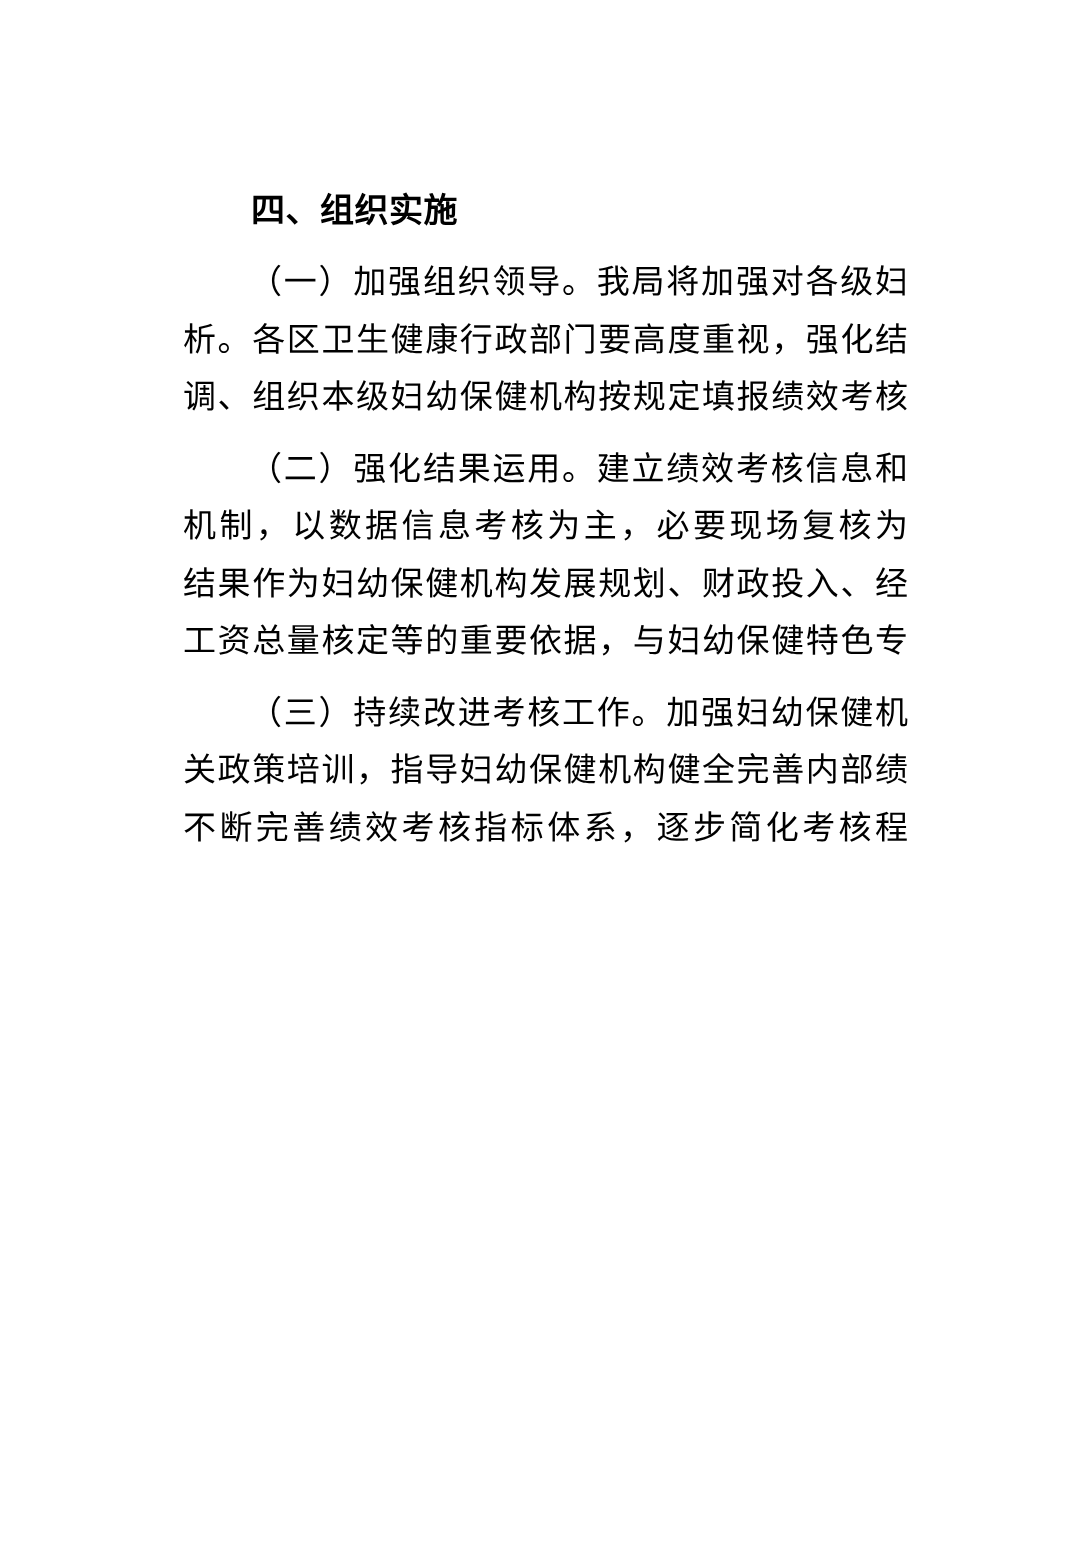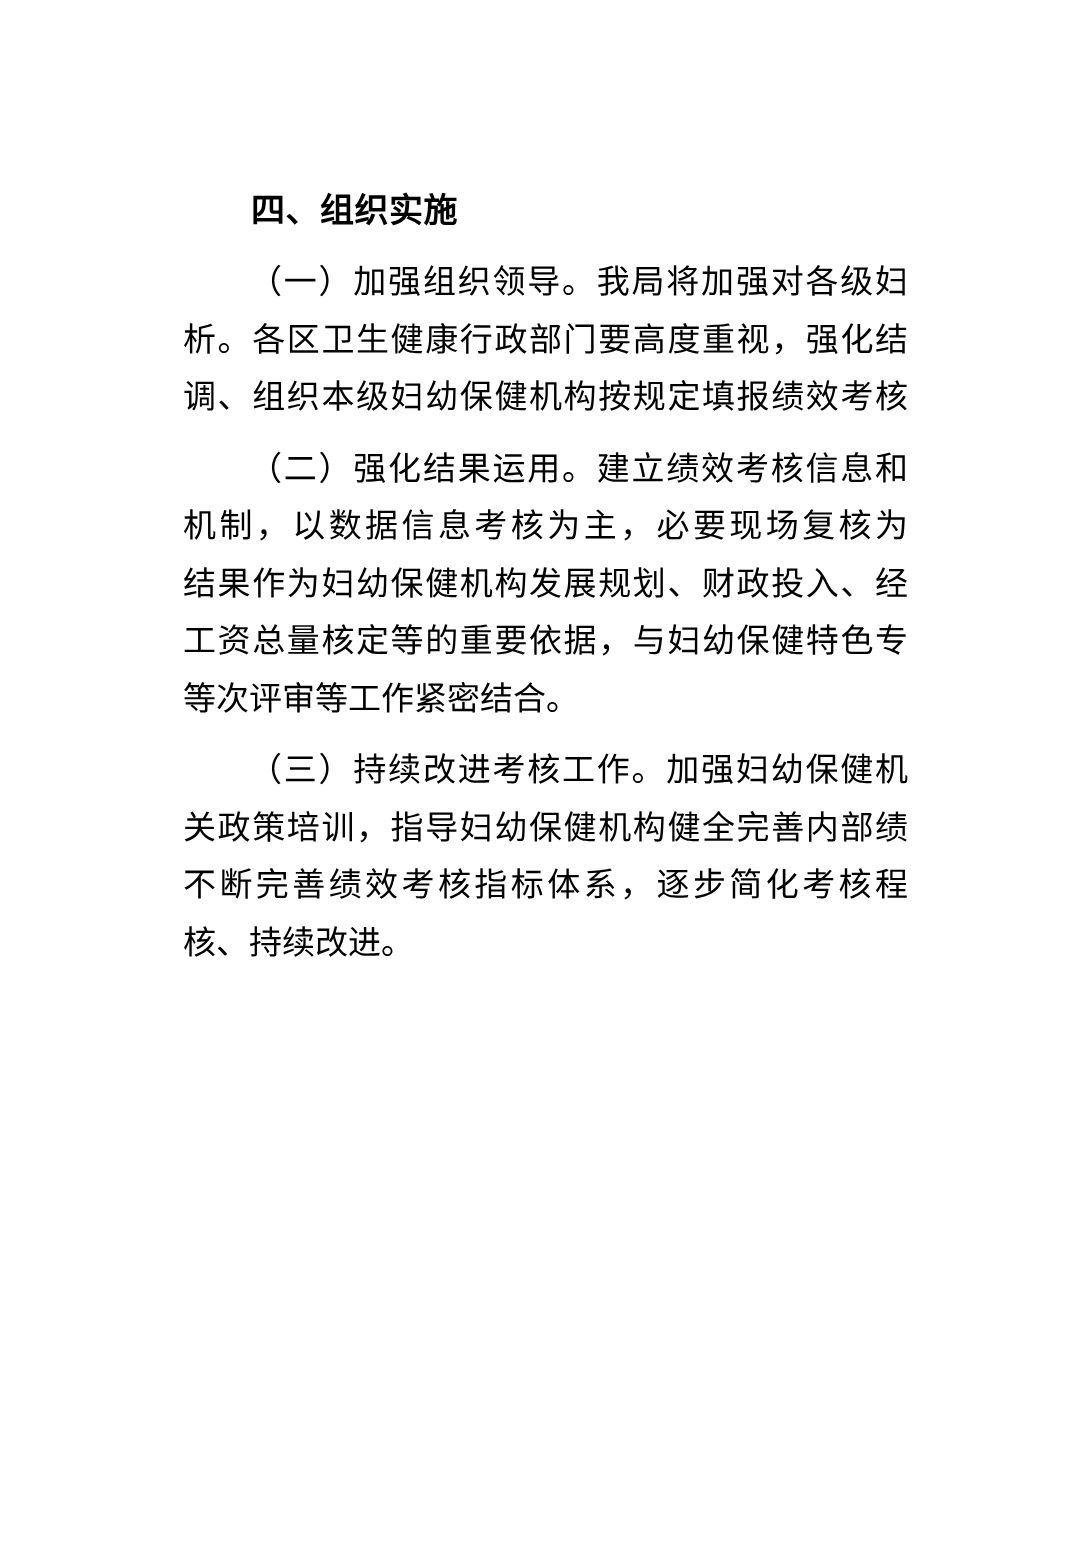--- a/index.html
+++ b/index.html
@@ -55,22 +55,20 @@
       <div class="paragraph">
         <div class="text-line first">（一）加强组织领导。我局将加强对各级妇幼保健机构绩</div>
         <div class="text-line">析。各区卫生健康行政部门要高度重视，强化结果运用，协</div>
         <div class="text-line">调、组织本级妇幼保健机构按规定填报绩效考核相关数据信</div>
       </div>
       <div class="paragraph">
         <div class="text-line first">（二）强化结果运用。建立绩效考核信息和结果部门共享</div>
         <div class="text-line">机制，以数据信息考核为主，必要现场复核为辅，将绩效考核</div>
         <div class="text-line">结果作为妇幼保健机构发展规划、财政投入、经费核拨、绩效</div>
         <div class="text-line">工资总量核定等的重要依据，与妇幼保健特色专科建设、机构</div>
-        <div class="text-line last">等次评审等工作紧密结合。</div>
       </div>
       <div class="paragraph">
         <div class="text-line first">（三）持续改进考核工作。加强妇幼保健机构绩效考核相</div>
         <div class="text-line">关政策培训，指导妇幼保健机构健全完善内部绩效考核机制，</div>
         <div class="text-line">不断完善绩效考核指标体系，逐步简化考核程序，坚持科学考</div>
-        <div class="text-line last">核、持续改进。</div>
       </div>
     </div>
 </div>
 
 </body></html>

